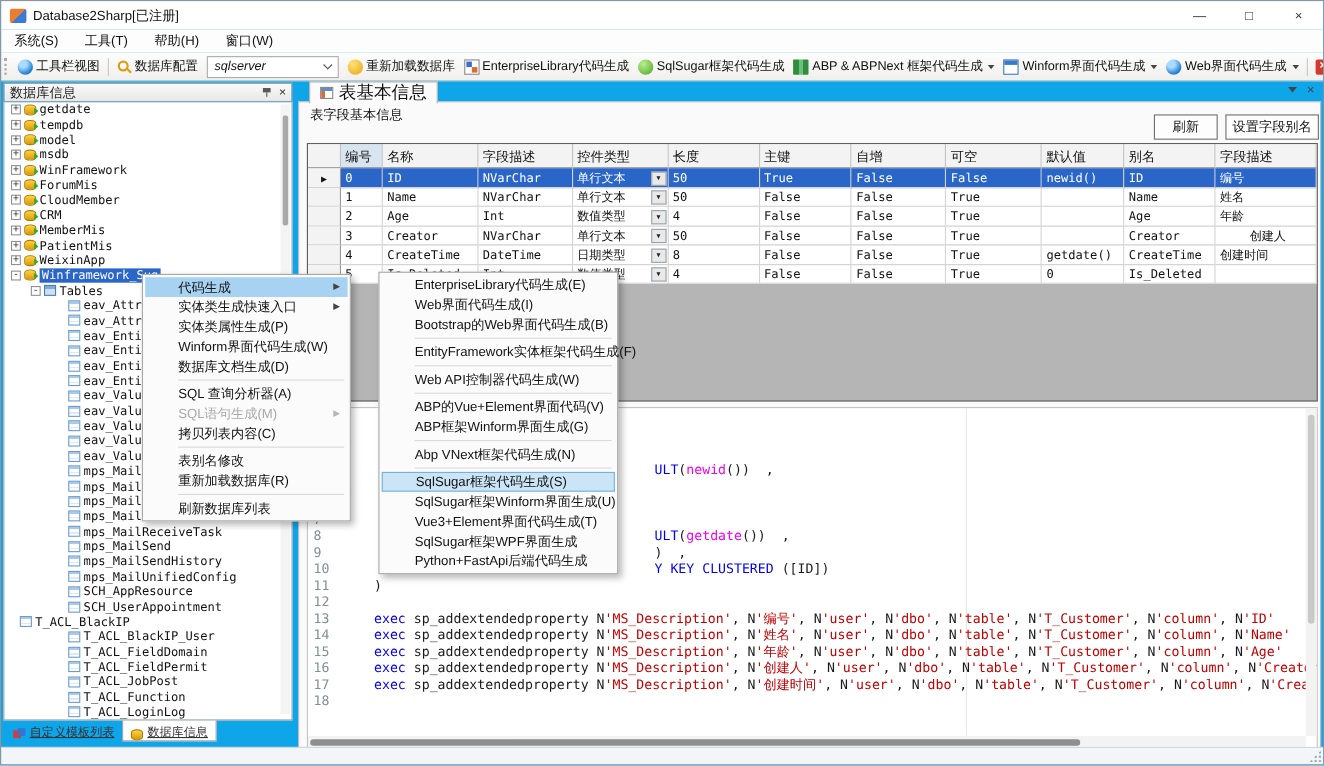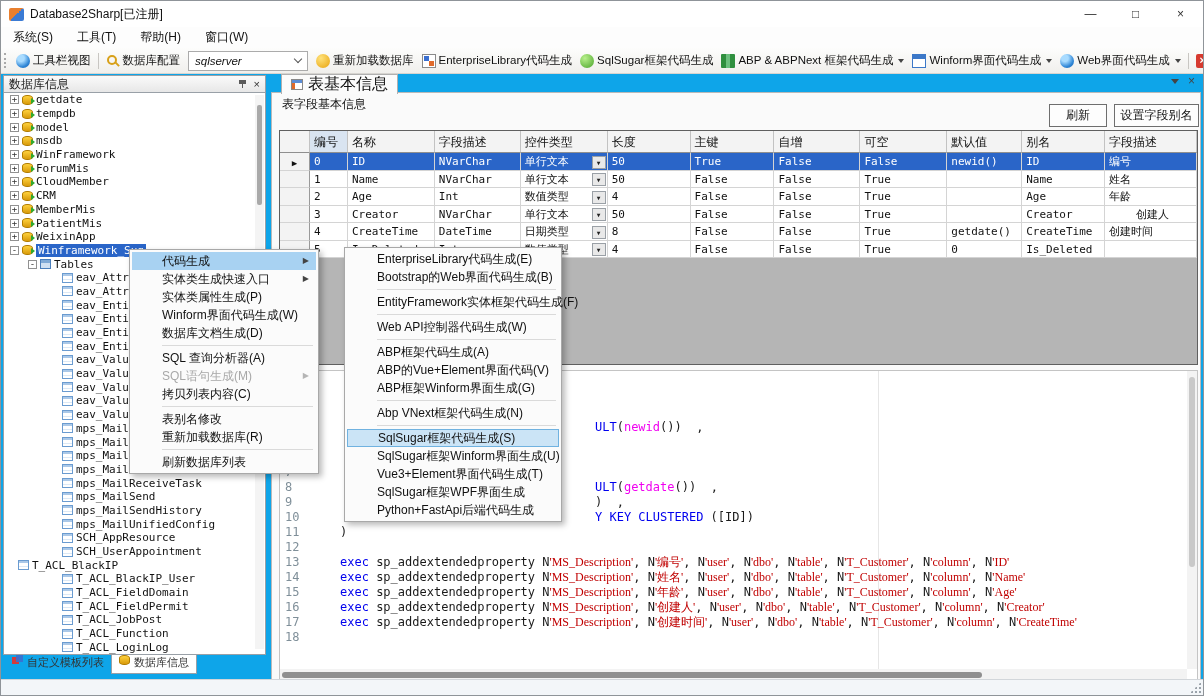--- a/index.html
+++ b/index.html
@@ -55,21 +55,21 @@
   .t-db{width:11px;height:10px;border-radius:5px/3px;background:linear-gradient(#ffd23e,#d89a0a);border:1px solid #b07c00;box-sizing:border-box;}
   .t-db::after{content:"";position:absolute;right:-3px;top:2px;border-left:4px solid #2faa2f;border-top:3px solid transparent;border-bottom:3px solid transparent;}
   .t-tables{width:11px;height:10px;background:#cfe0f2;border:1px solid #4a7ebb;box-sizing:border-box;background-image:linear-gradient(#7fa9d6 0 3px,transparent 3px);}
   .t-table{width:11px;height:10px;background:#fff;border:1px solid #6a9bd0;box-sizing:border-box;background-image:linear-gradient(#aac8e8 0 2px,transparent 2px 5px,#dce9f6 5px 6px,transparent 6px);}
   .t-spacer{display:inline-block;width:11px;flex:none;}
   .tsel{background:#2a65c8;color:#fff;padding:0 2px;}
   .tree-scroll{position:absolute;right:1px;top:2px;width:9px;height:554px;background:#f4f4f4;}
   .tree-thumb{position:absolute;left:2px;top:10px;width:5px;height:100px;background:#a9a9a9;border-radius:2px;}
 
   .lp-tabs{height:22px;display:flex;align-items:flex-start;font-size:11px;color:#333;padding-left:2px;}
-  .lp-tab{display:flex;align-items:flex-start;gap:4px;height:18px;padding:0 7px;}
+  .lp-tab{display:flex;align-items:flex-end;gap:4px;height:18px;padding:0 7px;text-decoration:underline;}
   .lp-tab.sel{background:#fff;border:1px solid #99a0a7;border-top:1px solid #fff;margin-top:-1px;}
   .ic-tpl{width:11px;height:11px;position:relative;}
   .ic-tpl::before{content:"";position:absolute;left:0;top:2px;width:7px;height:7px;background:#d23c3c;}
   .ic-tpl::after{content:"";position:absolute;left:4px;top:0;width:7px;height:7px;background:#3b6fd0;opacity:.9;}
   .ic-dbs{width:11px;height:10px;border-radius:5px/3px;background:linear-gradient(#ffd23e,#d89a0a);border:1px solid #b07c00;box-sizing:border-box;}
 
   
   .docstrip{position:absolute;left:270px;top:72px;right:2px;height:19px;}
   .doc-tab{position:absolute;left:10px;top:1px;height:19px;background:#fbfbfb;border:1px solid #b0b0b0;border-bottom:none;display:flex;align-items:center;gap:5px;padding:0 9px;font-size:16px;color:#111;z-index:2;}
   .ic-tabgrid{width:12px;height:11px;background:#fff;border:1px solid #888;box-sizing:border-box;background-image:linear-gradient(#5b8dd6 0 3px,transparent 3px),linear-gradient(90deg,#e06a2b 0 3px,transparent 3px);}
@@ -93,21 +93,21 @@
   .g-cell{border-right:1px solid #d4d4d4;border-bottom:1px solid #d4d4d4;padding:2px 0 0 4px;box-sizing:border-box;white-space:nowrap;overflow:hidden;}
   .g-rh{background:#f3f3f3;border-right:1px solid #9a9a9a;border-bottom:1px solid #d4d4d4;box-sizing:border-box;text-align:center;font-size:9px;color:#111;padding-top:3px;}
   .g-combo{display:flex;justify-content:space-between;align-items:center;padding-right:1px;}
   .dd{width:14px;height:13px;background:#e9e9e9;border:1px solid #9aa0a6;box-sizing:border-box;font-size:6px;line-height:11px;text-align:center;color:#222;flex:none;}
 
   
   .code{position:absolute;left:7px;top:277px;width:919px;height:312px;background:#fff;border:1px solid #c4c4c4;box-sizing:border-box;overflow:hidden;}
   .ln{position:absolute;left:5px;font:12px/15px "DejaVu Sans Mono",monospace;color:#7f8f99;}
   .cl{position:absolute;font:12px/15px "DejaVu Sans Mono",monospace;white-space:pre;color:#111;margin-left:27px;}
   .tk-k{color:#0000ee;}
-  .tk-s{color:#c00000;font-family:Liberation Serif, serif;}
+  .tk-s{color:#c00000;}
   .tk-f{color:#f000f0;}
   .tk-d{color:#1a1a1a;}
   .guide{position:absolute;left:598px;top:0;bottom:12px;width:1px;background:#e6e6e6;}
   .vscroll{position:absolute;right:0;top:0;width:10px;bottom:12px;background:#f3f3f3;}
   .vthumb{position:absolute;left:2px;top:6px;width:6px;height:190px;background:#c9c9c9;border-radius:3px;}
   .hscroll{position:absolute;left:0;right:10px;bottom:0;height:12px;background:#f3f3f3;}
   .hthumb{position:absolute;left:2px;top:3px;width:700px;height:6px;background:#8f8f8f;border-radius:3px;}
 
   
   .statusbar{position:absolute;left:0;right:0;bottom:0;height:15px;background:#f3f6f9;border-top:1px solid #d2d6da;}
@@ -615,27 +615,27 @@
       <div class="cm-item dis"><span>SQL语句生成(M)</span><span class="cm-arrow">▶</span></div>
       <div class="cm-item"><span>拷贝列表内容(C)</span></div>
       <div class="cm-sep"></div>
       <div class="cm-item"><span>表别名修改</span></div>
       <div class="cm-item"><span>重新加载数据库(R)</span></div>
       <div class="cm-sep"></div>
       <div class="cm-item"><span>刷新数据库列表</span></div>
     </div>
   <div class="menu" id="sub-menu">
       <div class="cm-item"><span>EnterpriseLibrary代码生成(E)</span></div>
+      <div class="cm-item"><span>Web界面代码生成(I)</span></div>
       <div class="cm-item"><span>Bootstrap的Web界面代码生成(B)</span></div>
       <div class="cm-sep"></div>
       <div class="cm-item"><span>EntityFramework实体框架代码生成(F)</span></div>
       <div class="cm-sep"></div>
       <div class="cm-item"><span>Web API控制器代码生成(W)</span></div>
       <div class="cm-sep"></div>
-      <div class="cm-item"><span>ABP框架代码生成(A)</span></div>
       <div class="cm-item"><span>ABP的Vue+Element界面代码(V)</span></div>
       <div class="cm-item"><span>ABP框架Winform界面生成(G)</span></div>
       <div class="cm-sep"></div>
       <div class="cm-item"><span>Abp VNext框架代码生成(N)</span></div>
       <div class="cm-sep"></div>
       <div class="cm-item sel"><span>SqlSugar框架代码生成(S)</span></div>
       <div class="cm-item"><span>SqlSugar框架Winform界面生成(U)</span></div>
       <div class="cm-item"><span>Vue3+Element界面代码生成(T)</span></div>
       <div class="cm-item"><span>SqlSugar框架WPF界面生成</span></div>
       <div class="cm-item"><span>Python+FastApi后端代码生成</span></div>

